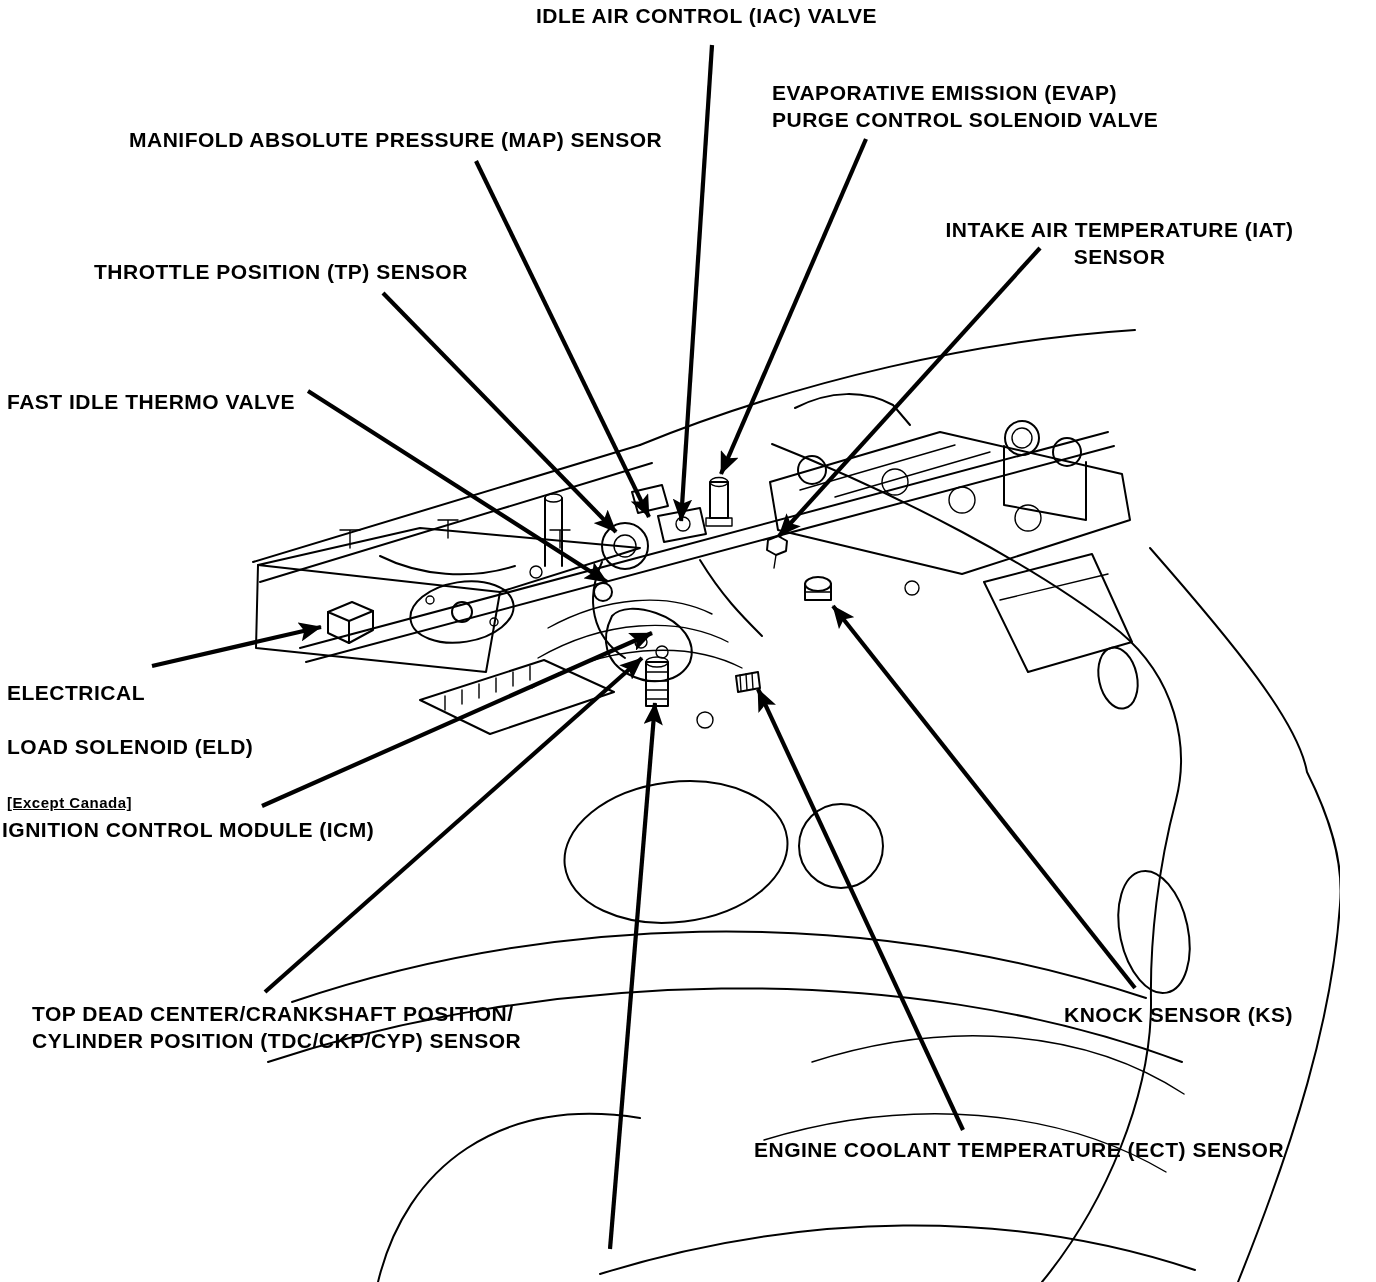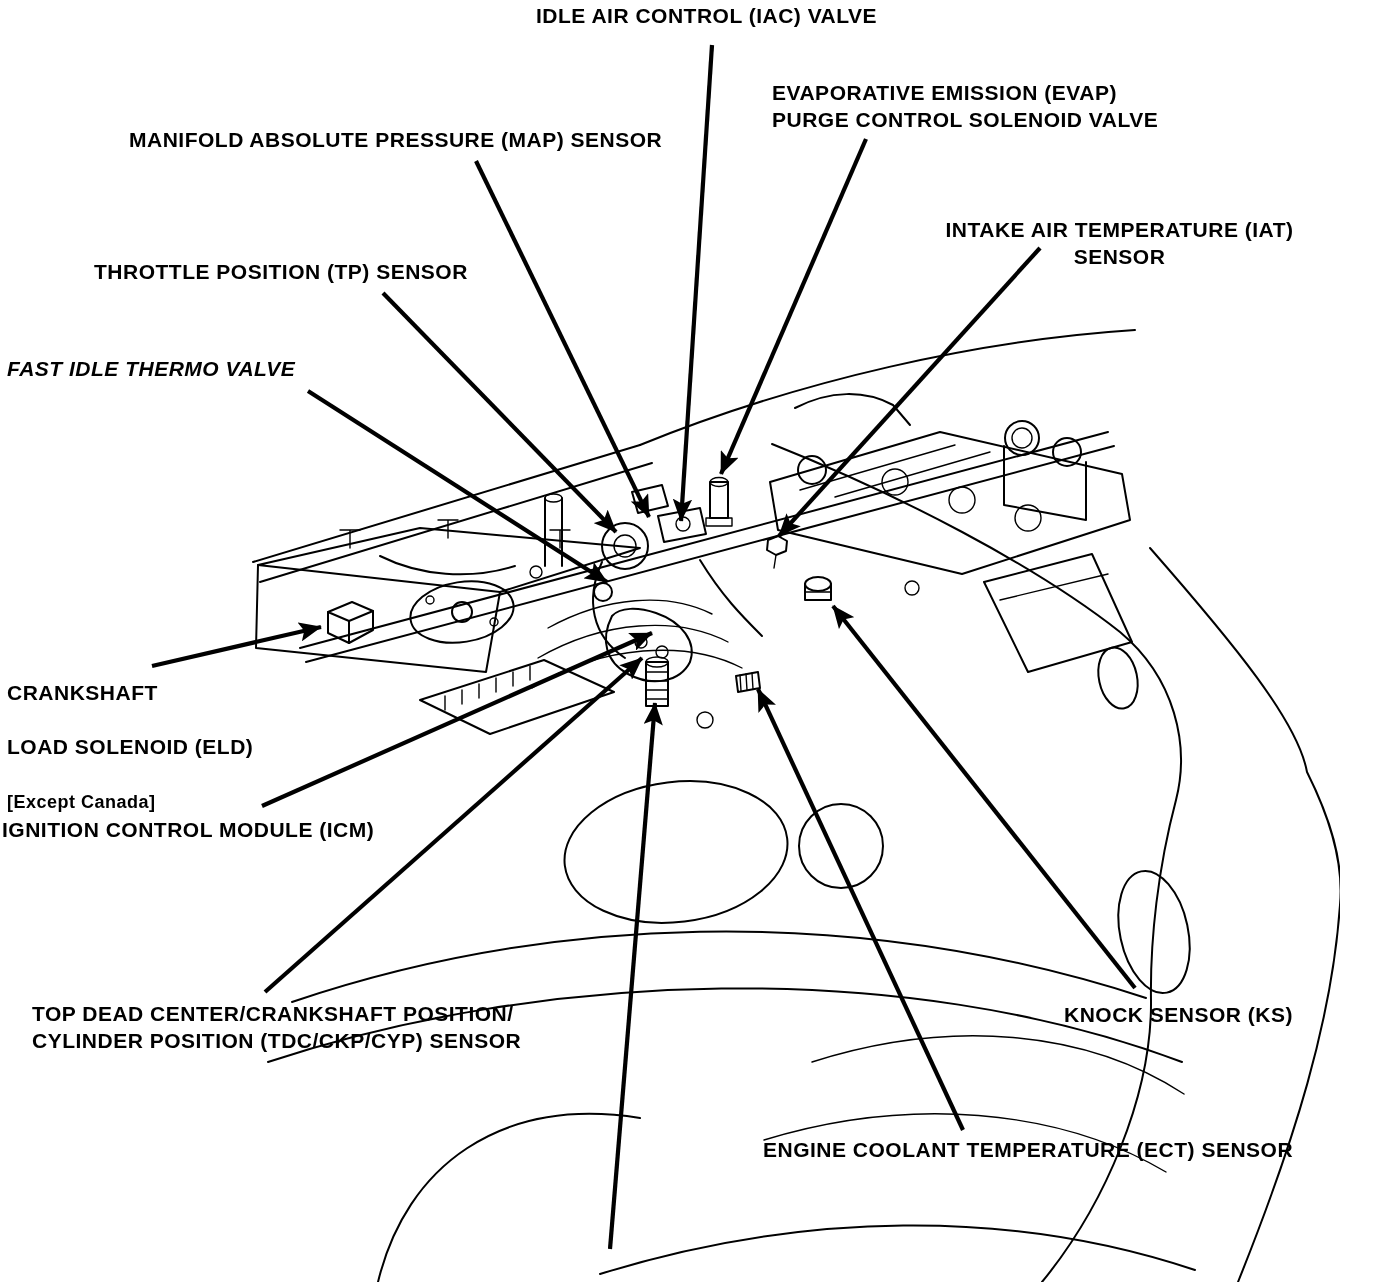--- a/index.html
+++ b/index.html
@@ -1,21 +1,21 @@
 <!DOCTYPE html>
 <html><head>
 <meta charset="utf-8">
 <style>
   html,body{margin:0;padding:0;background:#fff;}
   .stage{position:relative;width:1340px;height:1282px;background:#fff;overflow:hidden;
          font-family:"Liberation Sans",sans-serif;}
   .stage svg{position:absolute;left:0;top:0;}
   .callout{position:absolute;color:#000;font-weight:bold;font-size:21px;line-height:27px;
            letter-spacing:.5px;white-space:pre-line;}
-  .callout .small{font-size:18px;}
+  .callout .small{font-size:15px;text-decoration:underline;}
   .leader{stroke:#000;stroke-width:4.2;fill:none;}
   .art{stroke:#000;fill:none;stroke-width:2;stroke-linecap:round;stroke-linejoin:round;}
   .art-thin{stroke:#000;fill:none;stroke-width:1.4;stroke-linecap:round;stroke-linejoin:round;}
 </style>
 </head>
 <body>
 
 <div class="stage">
 
   <svg width="1376" height="1282" viewBox="0 0 1376 1282">
@@ -142,31 +142,31 @@
 
   <div class="callout" style="left:772px;top:79px;">EVAPORATIVE EMISSION (EVAP)
 PURGE CONTROL SOLENOID VALVE</div>
 
   <div class="callout" style="left:129px;top:126px;">MANIFOLD ABSOLUTE PRESSURE (MAP) SENSOR</div>
 
   <div class="callout" style="left:899px;top:216px;text-align:center;">INTAKE AIR TEMPERATURE (IAT) SENSOR</div>
 
   <div class="callout" style="left:94px;top:258px;text-align:center;">THROTTLE POSITION (TP) SENSOR</div>
 
-  <div class="callout" style="left:7px;top:355px;font-style:italic;">FAST IDLE THERMO VALVE</div>
+  <div class="callout" style="left:7px;top:388px;">FAST IDLE THERMO VALVE</div>
 
   <div class="callout" style="left:7px;top:652px;">
-    <span>CRANKSHAFT</span><br>
+    <span>ELECTRICAL</span><br>
     <span>LOAD SOLENOID (ELD)</span><br>
     <span class="small">[Except Canada]</span>
   </div>
 
   <div class="callout" style="left:2px;top:816px;">IGNITION CONTROL MODULE (ICM)</div>
 
   <div class="callout" style="left:32px;top:1000px;">TOP DEAD CENTER/CRANKSHAFT POSITION/
 CYLINDER POSITION (TDC/CKP/CYP) SENSOR</div>
 
   <div class="callout" style="left:1064px;top:1001px;">KNOCK SENSOR (KS)</div>
 
-  <div class="callout" style="left:754px;top:1136px;margin-left:9px;">ENGINE COOLANT TEMPERATURE (ECT) SENSOR</div>
+  <div class="callout" style="left:754px;top:1136px;">ENGINE COOLANT TEMPERATURE (ECT) SENSOR</div>
 
 
 </div>
 
 </body></html>

